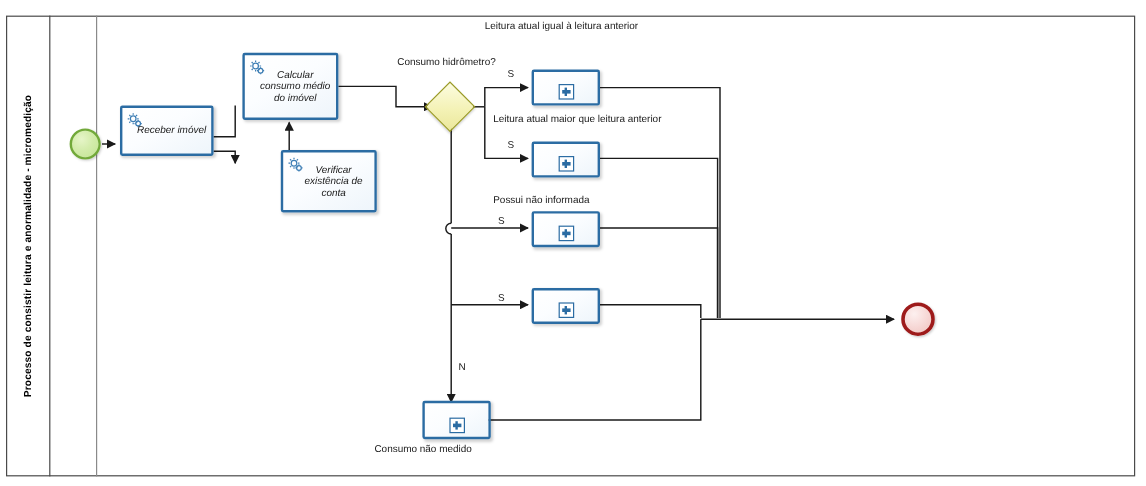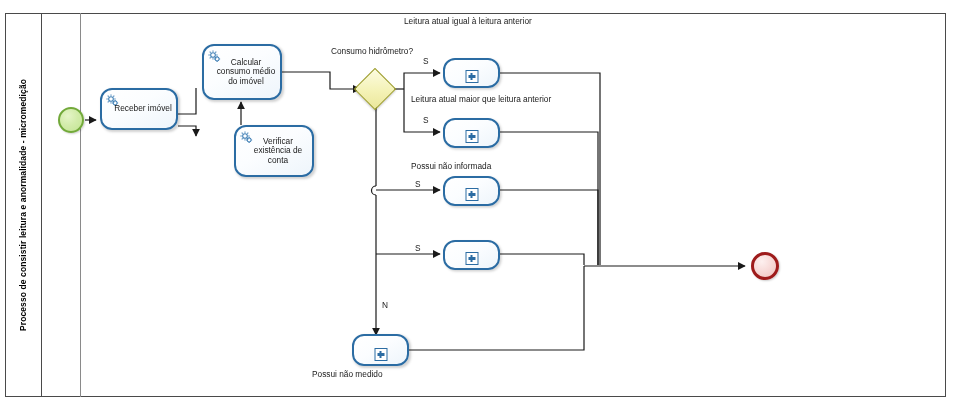--- a/index.html
+++ b/index.html
@@ -38,23 +38,24 @@
     position:absolute;width:28px;height:28px;border-radius:50%;
     border:3px solid #9e1b1b;
     background:radial-gradient(circle at 36% 30%, #fdf0ef 0%, #f7d9d7 50%, #f0c2be 100%);
     box-shadow:1px 1px 2px rgba(0,0,0,0.20);
     box-sizing:border-box;
   }
 
   
   .task{
     position:absolute;box-sizing:border-box;
-    border:2px solid #2b6ca3;border-radius:12px;
+    border:2px solid #2b6ca3;border-radius:2px;
     background:linear-gradient(150deg,#ffffff 0%,#fbfdff 45%,#eef5fb 100%);
     box-shadow:1.5px 1.5px 2.5px rgba(0,0,0,0.18);
+    font-style:italic;
   }
   .task-text{
     position:absolute;left:0;right:0;top:0;bottom:0;
     display:flex;align-items:center;justify-content:center;
     text-align:center;font-size:8.3px;color:#1a1a1a;line-height:1.12;
     padding:1px 2px;box-sizing:border-box;
   }
   .task.with-icon .task-text{padding-left:10px;}
   .gear-icon{position:absolute;left:3px;top:3px;width:15px;height:15px;}
 
@@ -211,17 +212,17 @@
 
   <div class="lbl-sm" style="left:415px;top:243px;">S</div>
   <div class="task" style="left:443px;top:240px;width:57px;height:30px;">
     <span class="plus-marker"></span>
   </div>
 
   <div class="lbl-sm" style="left:382px;top:300px;">N</div>
   <div class="task" style="left:352px;top:334px;width:57px;height:32px;">
     <span class="plus-marker"></span>
   </div>
-  <div class="lbl" style="left:312px;top:370px;width:140px;">Possui não medido</div>
+  <div class="lbl" style="left:312px;top:370px;width:140px;">Consumo não medido</div>
 
   <div class="end-event" style="left:751px;top:252px;"></div>
 
 </div>
 
 </body></html>

